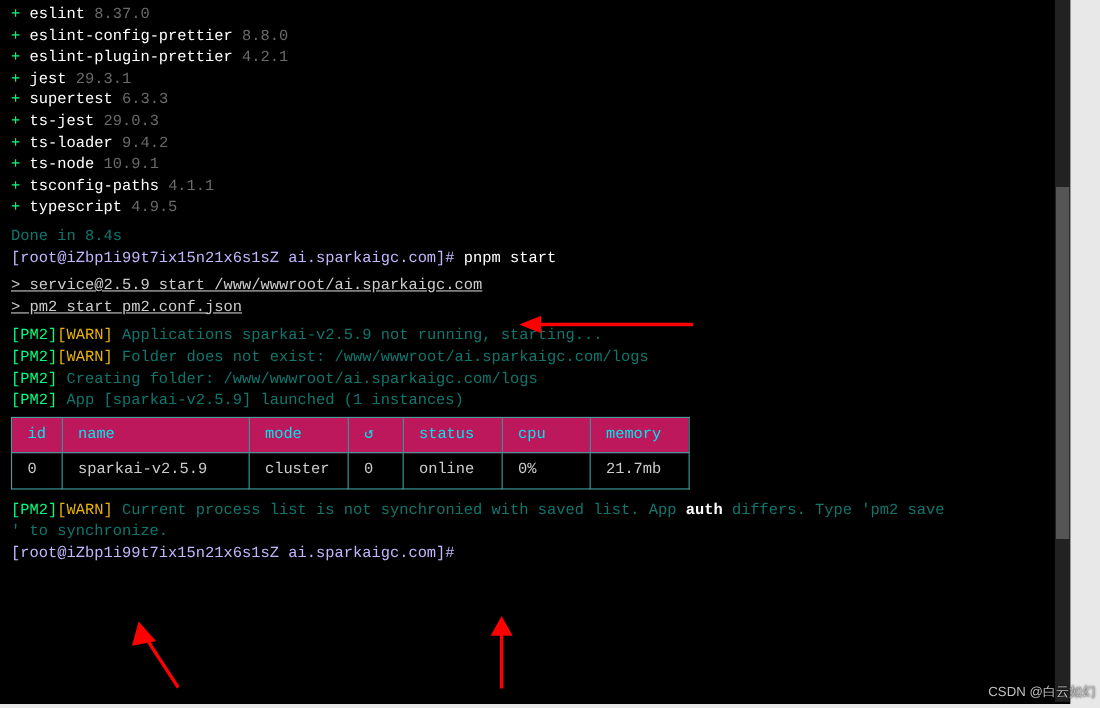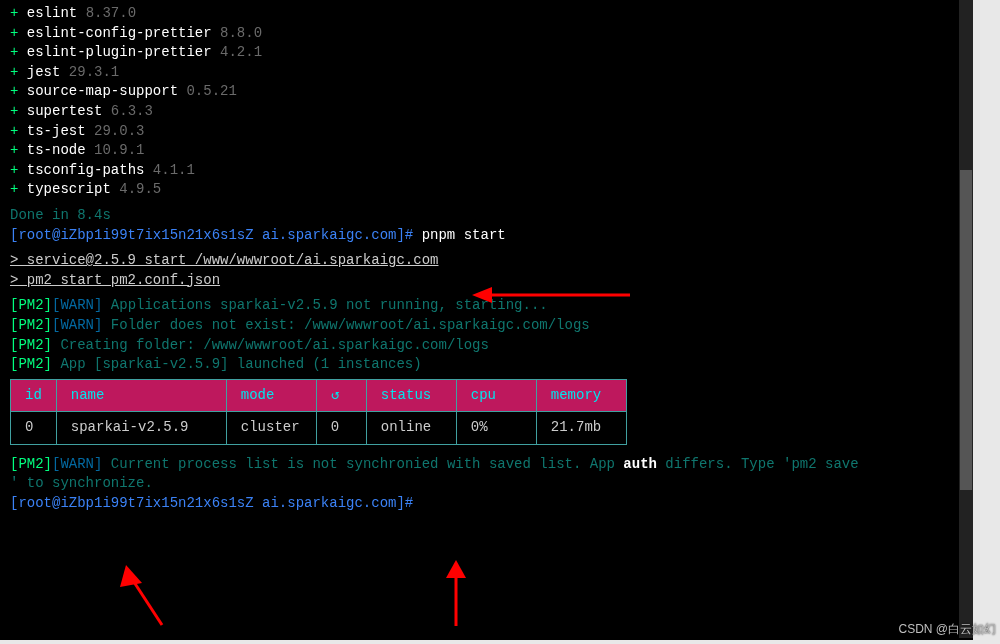--- a/index.html
+++ b/index.html
@@ -38,25 +38,25 @@
     top: 170px;
     width: 12px;
     height: 320px;
     background: #555;
   }
   .ln { white-space: pre; }
   .plus { color: #00ff7f; }
   .pkg  { color: #ffffff; }
   .ver  { color: #6a6a6a; }
   .plain{ color: #0f766e; }
-  .prompt{ color: #3b82f6; }
+  .prompt{ color: #c4b5fd; }
   .cmd  { color: #ffffff; }
   .gt   { color: #cccccc; text-decoration: underline; }
   .tag-pm2 { color: #00ff7f; }
-  .tag-warn{ color: #0369a1; }
+  .tag-warn{ color: #eab308; }
   .bold { font-weight: bold; color: #ffffff; }
   .table-wrap { margin-top: 4px; }
   table.pm2 {
     border-collapse: collapse;
     margin: 2px 0 4px 0;
   }
   table.pm2 th, table.pm2 td {
     border: 1px solid #40a0a0;
     padding: 6px 14px;
     text-align: left;
@@ -99,23 +99,23 @@
 </head>
 <body>
 
 <div class="terminal">
 
   <div id="pkg-list">
       <div class="ln"><span class="plus">+</span> <span class="pkg">eslint</span> <span class="ver">8.37.0</span></div>
       <div class="ln"><span class="plus">+</span> <span class="pkg">eslint-config-prettier</span> <span class="ver">8.8.0</span></div>
       <div class="ln"><span class="plus">+</span> <span class="pkg">eslint-plugin-prettier</span> <span class="ver">4.2.1</span></div>
       <div class="ln"><span class="plus">+</span> <span class="pkg">jest</span> <span class="ver">29.3.1</span></div>
-      <div class="ln"><span class="plus">+</span> <span class="pkg">source-map-support</span> <span class="ver">0.5.21</span></div>
       <div class="ln"><span class="plus">+</span> <span class="pkg">supertest</span> <span class="ver">6.3.3</span></div>
       <div class="ln"><span class="plus">+</span> <span class="pkg">ts-jest</span> <span class="ver">29.0.3</span></div>
+      <div class="ln"><span class="plus">+</span> <span class="pkg">ts-loader</span> <span class="ver">9.4.2</span></div>
       <div class="ln"><span class="plus">+</span> <span class="pkg">ts-node</span> <span class="ver">10.9.1</span></div>
       <div class="ln"><span class="plus">+</span> <span class="pkg">tsconfig-paths</span> <span class="ver">4.1.1</span></div>
       <div class="ln"><span class="plus">+</span> <span class="pkg">typescript</span> <span class="ver">4.9.5</span></div>
     </div>
 
   <div class="spacer"></div>
 
   <div class="ln"><span class="plain">Done in 8.4s</span></div>
 
   <div class="ln"><span class="prompt">[root@iZbp1i99t7ix15n21x6s1sZ ai.sparkaigc.com]#</span><span class="cmd"> pnpm start</span></div>

